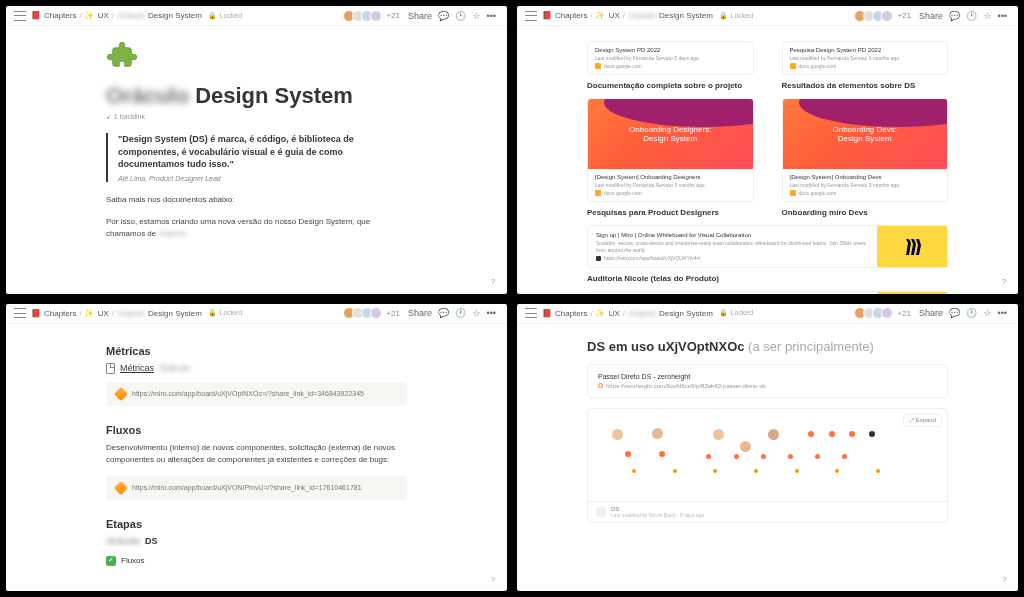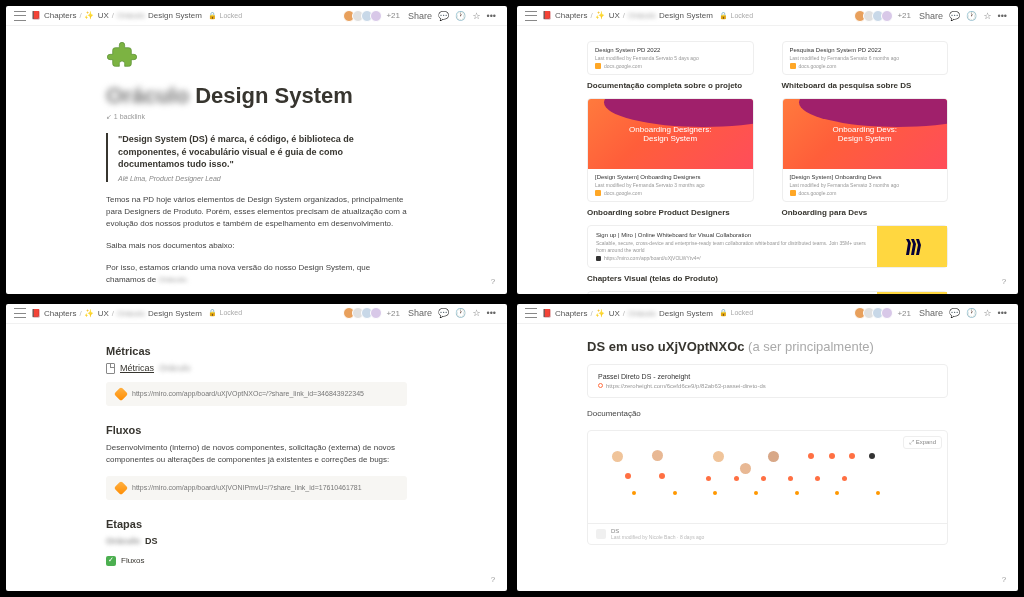--- a/index.html
+++ b/index.html
@@ -122,21 +122,20 @@
     </div>
     <h1>
           <span class="blur">Oráculo</span>
           <span>Design System</span>
         </h1>
     <div class="backlink">↙ 1 backlink</div>
     <div class="quote">
       <p>"Design System (DS) é marca, é código, é biblioteca de componentes, é vocabulário visual e é guia de como documentamos tudo isso."</p>
       <div class="auth">Alê Lima, Product Designer Lead</div>
     </div>
-    <p class="body">Temos na PD hoje vários elementos de Design System organizados, principalmente para Designers de Produto. Porém, esses elementos precisam de atualização com a evolução dos nossos produtos e também de espelhamento em desenvolvimento.</p>
     <p class="body">Saiba mais nos documentos abaixo:</p>
     <p class="body"><span>Por isso, estamos criando uma nova versão do nosso Design System, que chamamos de</span> <span class="blurw">Oráculo.</span></p>
 
   </div>
   <div class="help">?</div>
 </div>
 
 <div class="shot">
   <div class="topbar">
     <div class="menu">
@@ -190,67 +189,67 @@
               </div>
           <div class="meta">
                 <div class="mt">[Design System] Onboarding Designers</div>
                 <div class="mm">Last modified by Fernanda Servato 3 months ago</div>
                 <div class="ml">
                   <span class="docicon"></span>
                   <span>docs.google.com</span>
                 </div>
               </div>
         </div>
-        <div class="sectitle">Onboarding sobre Product Designers</div>
+        <div class="sectitle">Pesquisas para Product Designers</div>
       </div>
       <div>
         <div class="card">
           <div class="meta">
                 <div class="mt">Pesquisa Design System PD 2022</div>
                 <div class="mm">Last modified by Fernanda Servato 6 months ago</div>
                 <div class="ml">
                   <span class="docicon"></span>
                   <span>docs.google.com</span>
                 </div>
               </div>
         </div>
-        <div class="sectitle">Whiteboard da pesquisa sobre DS</div>
+        <div class="sectitle">Resultados da elementos sobre DS</div>
         <div class="card">
           <div class="thumb">
                 <div class="t">Onboarding Devs:</div>
                 <div class="t">Design System</div>
               </div>
           <div class="meta">
                 <div class="mt">[Design System] Onboarding Devs</div>
                 <div class="mm">Last modified by Fernanda Servato 3 months ago</div>
                 <div class="ml">
                   <span class="docicon"></span>
                   <span>docs.google.com</span>
                 </div>
               </div>
         </div>
-        <div class="sectitle">Onboarding para Devs</div>
+        <div class="sectitle">Onboarding miro Devs</div>
       </div>
     </div>
     <div class="miro">
       <div class="mtxt">
             <div class="mh">Sign up | Miro | Online Whiteboard for Visual Collaboration</div>
             <div class="md">Scalable, secure, cross-device and enterprise-ready team collaboration whiteboard for distributed teams. Join 35M+ users from around the world</div>
             <div class="mu">
               <span class="mic"></span>
               <span>https://miro.com/app/board/uXjVOLWYtv4=/</span>
             </div>
           </div>
       <div class="mthumb">
             <svg viewBox="0 0 48 48">
               <path fill="#050038" d="M12 8l6 0 4 8-4 24h-6l4-24zM22 8l6 0 4 10-4 22h-6l4-22zM32 8l6 0 4 12-4 20h-6l4-20z"></path>
             </svg>
           </div>
     </div>
-    <div class="sectitle">Chapters Visual (telas do Produto)</div>
+    <div class="sectitle">Auditoria Nicole (telas do Produto)</div>
     <div class="miro">
       <div class="mtxt"></div>
       <div class="mthumb"></div>
     </div>
   </div>
   <div class="help">?</div>
 </div>
 
 <div class="shot">
   <div class="topbar">
@@ -351,21 +350,20 @@
   </div>
   <div class="content narrow">
     <h2><span>DS em uso uXjVOptNXOc</span> <span class="sub">(a ser principalmente)</span></h2>
     <div class="zh">
       <div class="zt">Passei Direto DS - zeroheight</div>
       <div class="zl">
             <span class="zic"></span>
             <span>https://zeroheight.com/6cefd6ce9/p/82ab63-passei-direto-ds</span>
           </div>
     </div>
-    <div class="body">Documentação</div>
     <div class="figframe">
       <div class="expand">⤢ Expand</div>
       <div class="dots">
         <div class="dot" style="width:11px;height:11px;background:#f0c49a;left:4%;top:8%"></div>
         <div class="dot" style="width:11px;height:11px;background:#e8b894;left:16%;top:6%"></div>
         <div class="dot" style="width:11px;height:11px;background:#f0c49a;left:34%;top:8%"></div>
         <div class="dot" style="width:11px;height:11px;background:#e8b894;left:42%;top:24%"></div>
         <div class="dot" style="width:11px;height:11px;background:#d8a888;left:50%;top:7%"></div>
         <div class="dot" style="width:6px;height:6px;background:#ff7043;left:62%;top:10%"></div>
         <div class="dot" style="width:6px;height:6px;background:#ff7043;left:68%;top:10%"></div>

